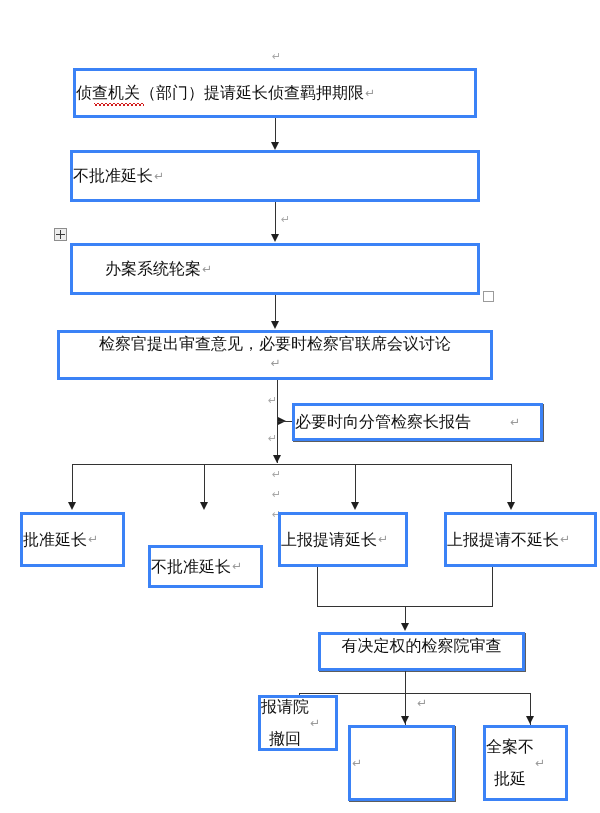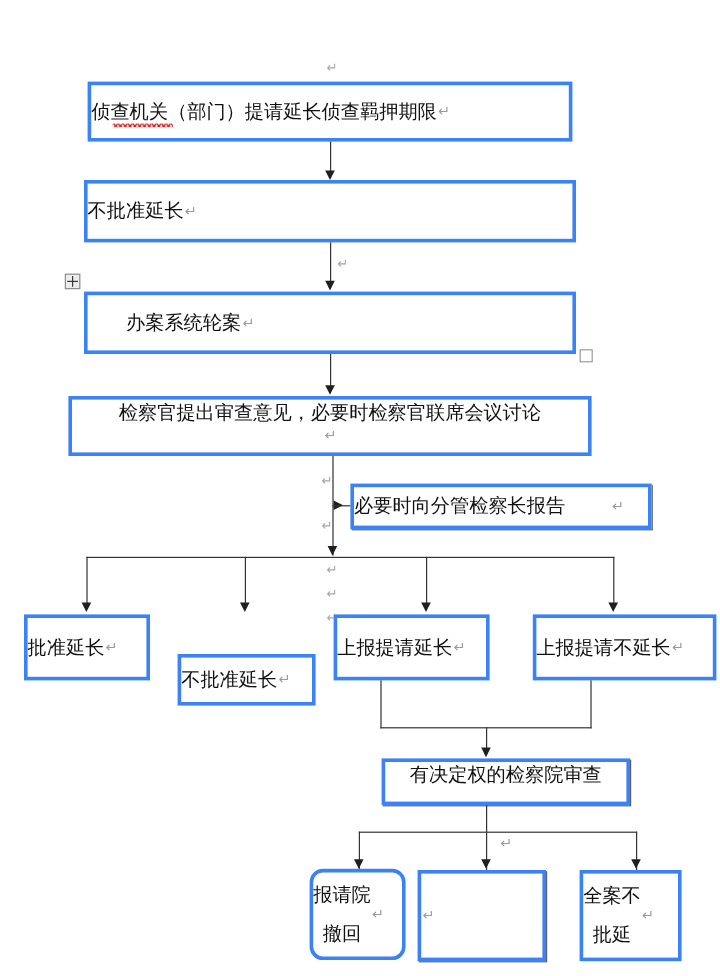--- a/index.html
+++ b/index.html
@@ -252,21 +252,21 @@
   <div class="arrow-down" style="left:401px; top:716px;"></div>
 
   <div class="hline" style="left:299px; top:693px; width:232px;"></div>
 
   <div class="vline" style="left:299px; top:693px; height:32px;"></div>
   <div class="arrow-down" style="left:295px; top:716px;"></div>
 
   <div class="vline" style="left:530px; top:693px; height:32px;"></div>
   <div class="arrow-down" style="left:526px; top:716px;"></div>
 
-  <div class="box two-line" style="left:258px; top:724px; width:80px; height:76px;border-radius:11px;">
+  <div class="box two-line" style="left:258px; top:695px; width:80px; height:56px;">
     <span class="txt">报请院
 撤回</span>
       <span class="pilcrow">↵</span>
   </div>
 
   <div class="box two-line shadow" style="left:348px; top:725px; width:107px; height:76px;">
       <span class="pilcrow">↵</span>
   </div>
 
   <div class="box two-line" style="left:483px; top:725px; width:85px; height:76px;">

